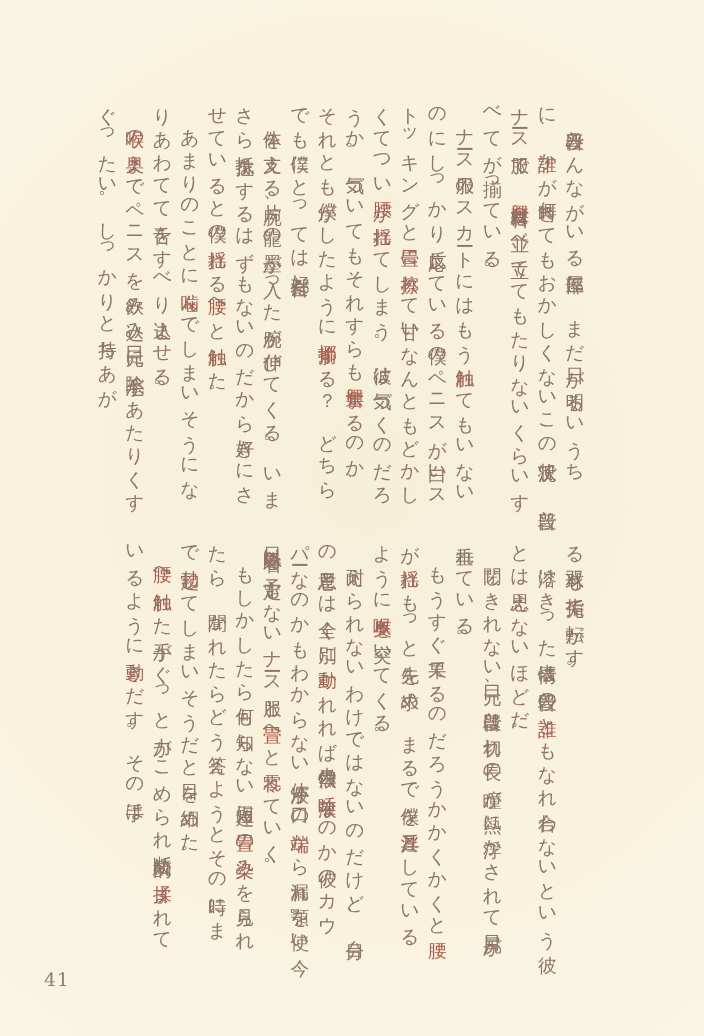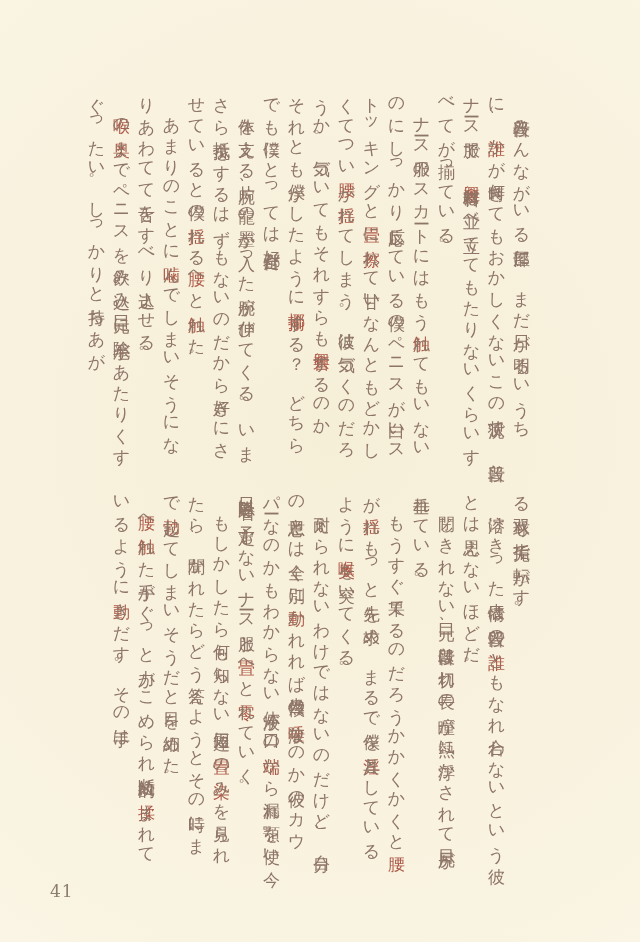--- a/index.html
+++ b/index.html
@@ -28,21 +28,21 @@
     color: #8e7567;
     line-break: strict;
   }
   .band-top    { top: 86px; }
   .band-bottom { top: 484px; }
   .para { margin: 0; }
   .para.indent { text-indent: 19px; }
   .accent { color: #ae5a49; }
   .page-number {
     position: absolute;
-    left: 50px;
+    left: 40px;
     top: 881px;
     font-size: 17px;
     letter-spacing: 1px;
     color: #8b7d6f;
   }
 </style>
 </head>
 <body>
 
 <div class="page">

